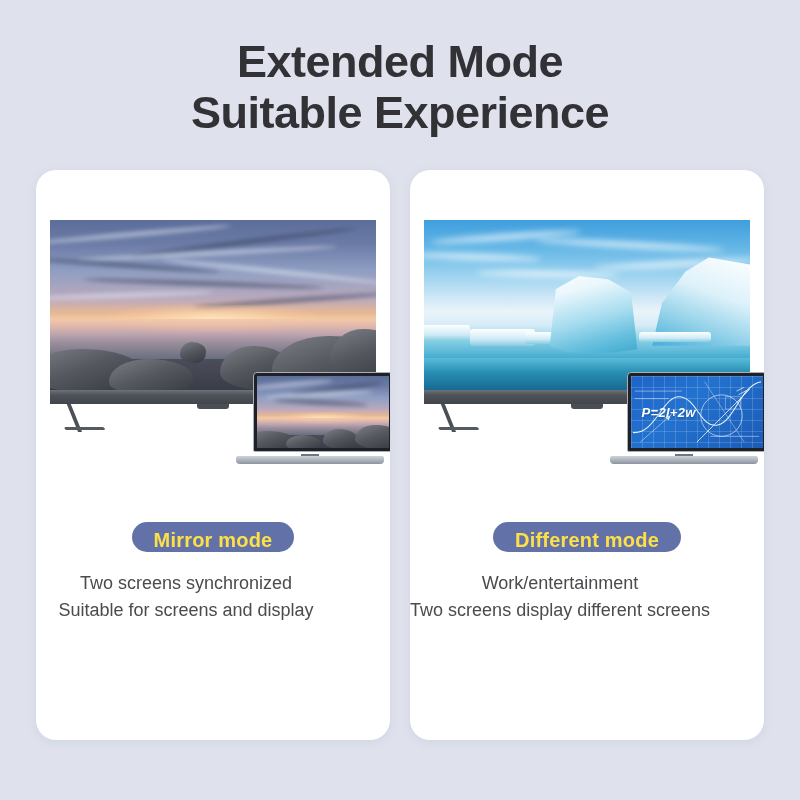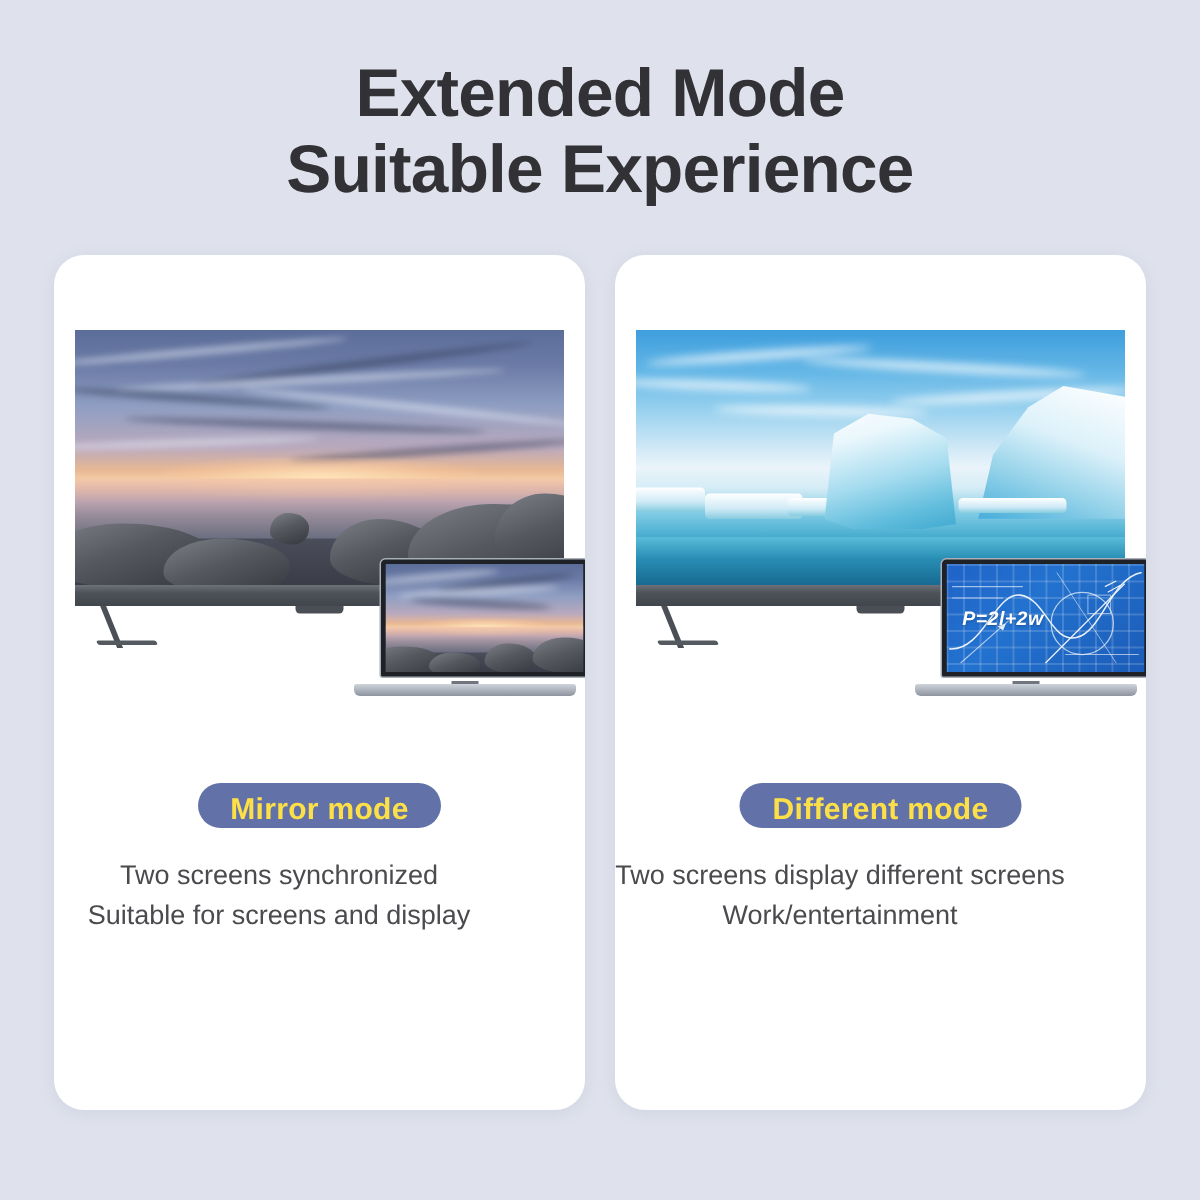--- a/index.html
+++ b/index.html
@@ -465,18 +465,18 @@
         <div class="laptop-base"></div>
       </div>
 
     </div>
 
     <div class="badge-row">
       <span class="badge">Different mode</span>
     </div>
 
     <div class="caption">
+      <span class="line">Work/entertainment</span>
       <span class="line">Two screens display different screens</span>
-      <span class="line">Work/entertainment</span>
     </div>
   </div>
 
 </div>
 
 </body></html>

